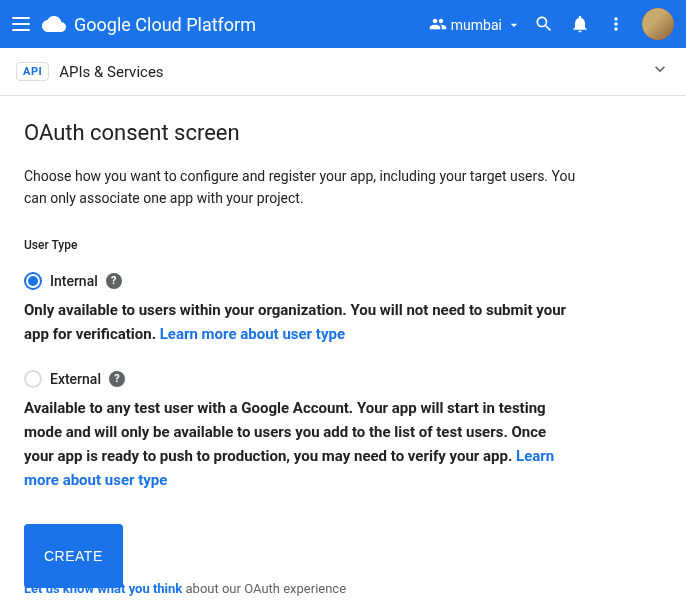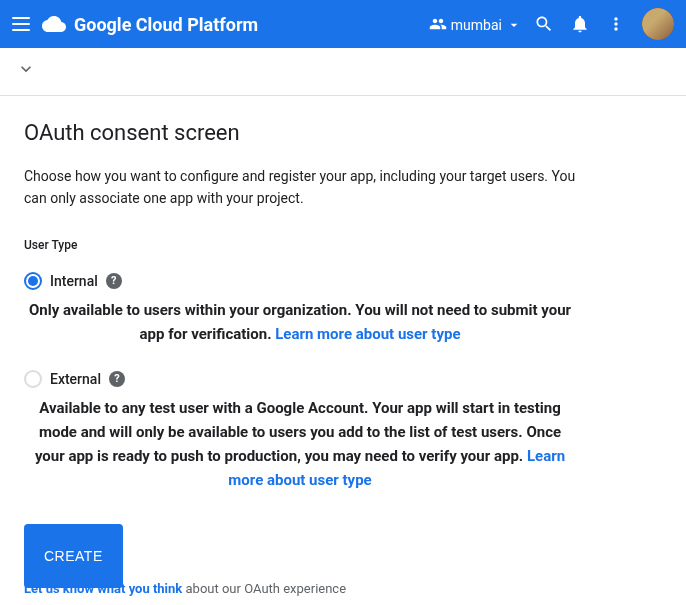--- a/index.html
+++ b/index.html
@@ -8,21 +8,21 @@
     
     .topbar {
       background: #1a73e8;
       height: 48px;
       display: flex;
       align-items: center;
       padding: 0 12px;
       gap: 12px;
     }
     .topbar-menu-icon { color: #fff; cursor: pointer; font-size: 20px; display: flex; align-items: center; }
-    .topbar-logo { color: #fff; font-size: 18px; font-weight: 700; flex: 1; display: flex; align-items: center; gap: 8px; }
+    .topbar-logo { color: #fff; font-size: 18px; font-weight: 400; flex: 1; display: flex; align-items: center; gap: 8px; }
     .topbar-project { color: #fff; display: flex; align-items: flex-end; gap: 4px; font-size: 14px; }
     .topbar-project svg { fill: #fff; }
     .topbar-actions { display: flex; align-items: center; gap: 16px; }
     .topbar-icon { color: #fff; cursor: pointer; font-size: 18px; display: flex; align-items: center; }
     .topbar-avatar { width: 32px; height: 32px; border-radius: 50%; background: #a0522d; display: flex; align-items: center; justify-content: center; overflow: hidden; cursor: pointer; }
     .topbar-avatar-placeholder { width: 32px; height: 32px; border-radius: 50%; background: linear-gradient(135deg, #c8a96e 40%, #8B5E3C 100%); }
 
     
     .secondary-header {
       height: 48px;
@@ -46,21 +46,21 @@
     .secondary-header-title { font-size: 15px; color: #202124; }
     .expand-icon { color: #5f6368; cursor: pointer; font-size: 20px; }
 
     
     .content { padding: 24px 24px 24px 24px; max-width: 600px; }
     .page-title { font-size: 22px; font-weight: 400; color: #202124; margin-bottom: 20px; }
     .description { font-size: 14px; color: #202124; line-height: 1.6; margin-bottom: 28px; }
 
     .section-title { font-size: 12px; font-weight: 500; color: #202124; margin-bottom: 16px; }
 
-    .radio-group { display: flex; flex-direction: column; gap: 0; text-align: center; }
+    .radio-group { display: flex; flex-direction: column; gap: 0; }
     .radio-option { margin-bottom: 4px; }
     .radio-label { display: flex; align-items: center; gap: 8px; cursor: pointer; padding: 4px 0; }
     .radio-circle {
       width: 18px; height: 18px;
       border-radius: 50%;
       border: 2px solid #dadce0;
       display: flex; align-items: center; justify-content: center;
       flex-shrink: 0;
     }
     .radio-circle.checked {
@@ -167,20 +167,24 @@
             <path d="M12 8c1.1 0 2-.9 2-2s-.9-2-2-2-2 .9-2 2 .9 2 2 2zm0 2c-1.1 0-2 .9-2 2s.9 2 2 2 2-.9 2-2-.9-2-2-2zm0 6c-1.1 0-2 .9-2 2s.9 2 2 2 2-.9 2-2-.9-2-2-2z"></path>
           </svg>
       </div>
       <div class="topbar-avatar">
         <div class="topbar-avatar-placeholder"></div>
       </div>
     </div>
   </div>
 
   <div class="secondary-header">
+    <div class="secondary-header-left">
+      <span class="api-badge">API</span>
+      <span class="secondary-header-title">APIs &amp; Services</span>
+    </div>
     <div class="expand-icon">
       <svg width="20" height="20" viewBox="0 0 24 24" fill="#5f6368">
           <path d="M16.59 8.59L12 13.17 7.41 8.59 6 10l6 6 6-6z"></path>
         </svg>
     </div>
   </div>
 
   <div class="content">
     <h1 class="page-title">OAuth consent screen</h1>
     <p class="description">Choose how you want to configure and register your app, including your target users. You can only associate one app with your project.</p>

